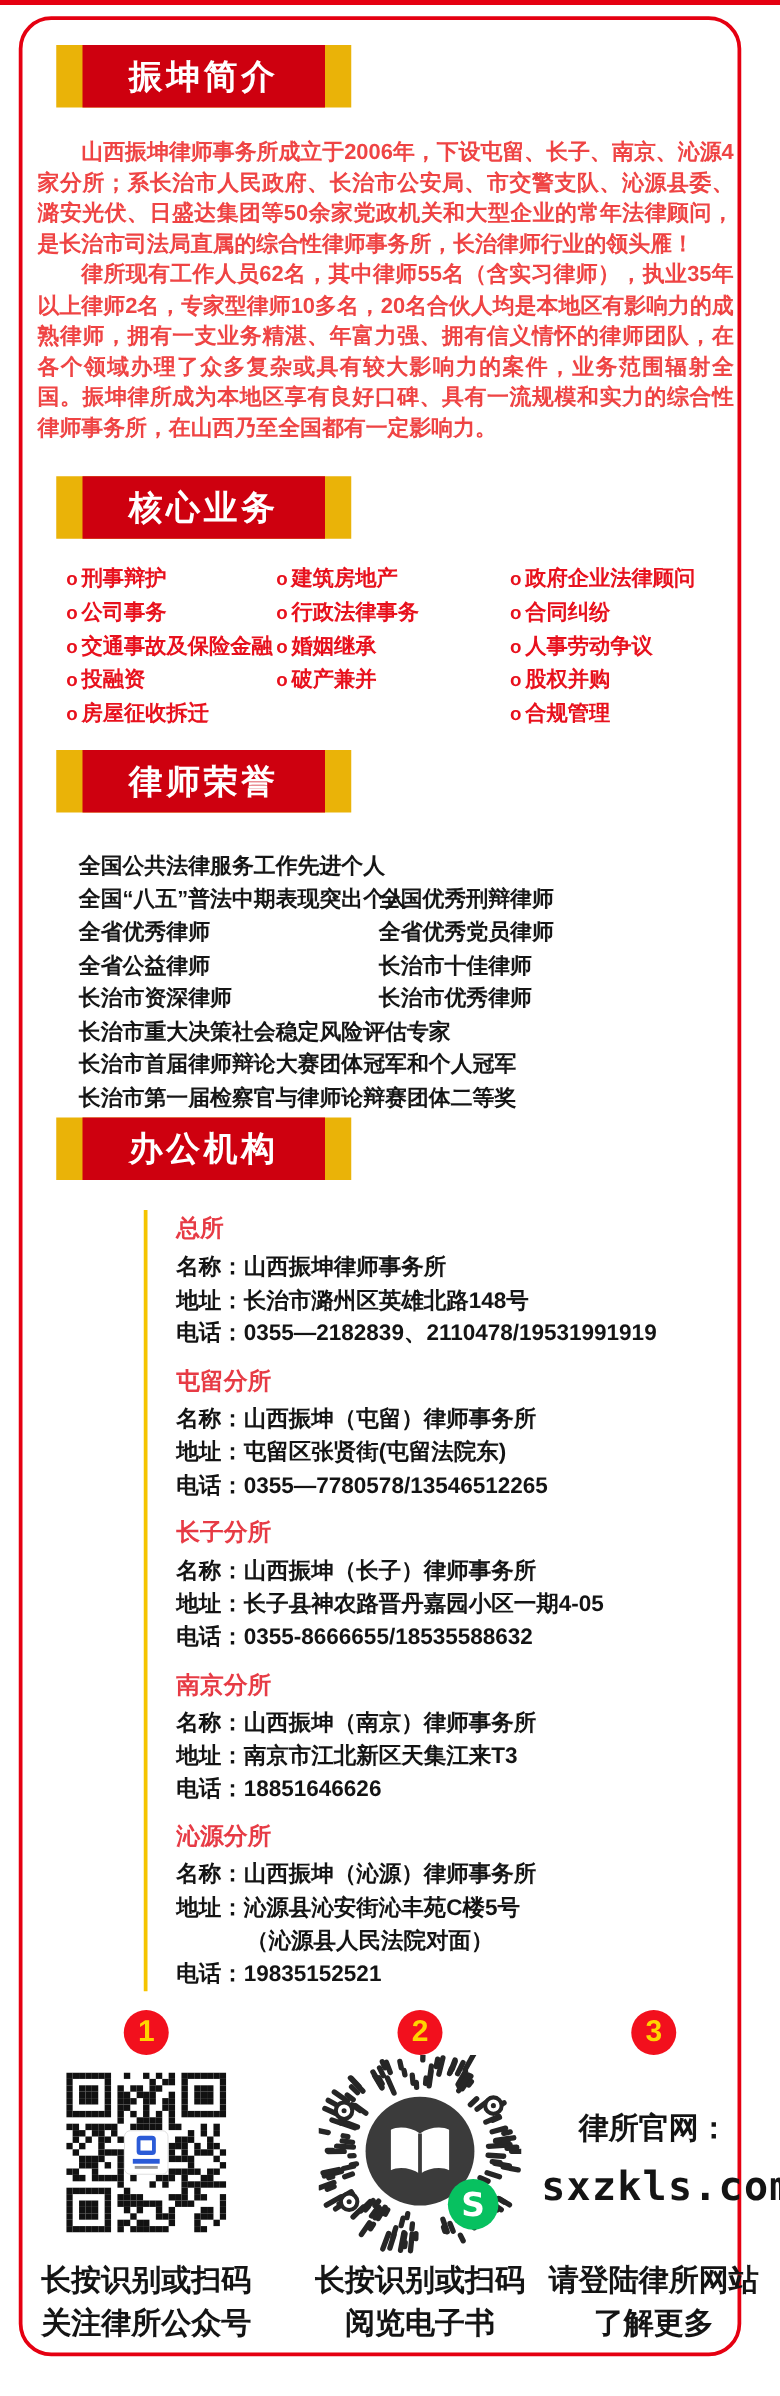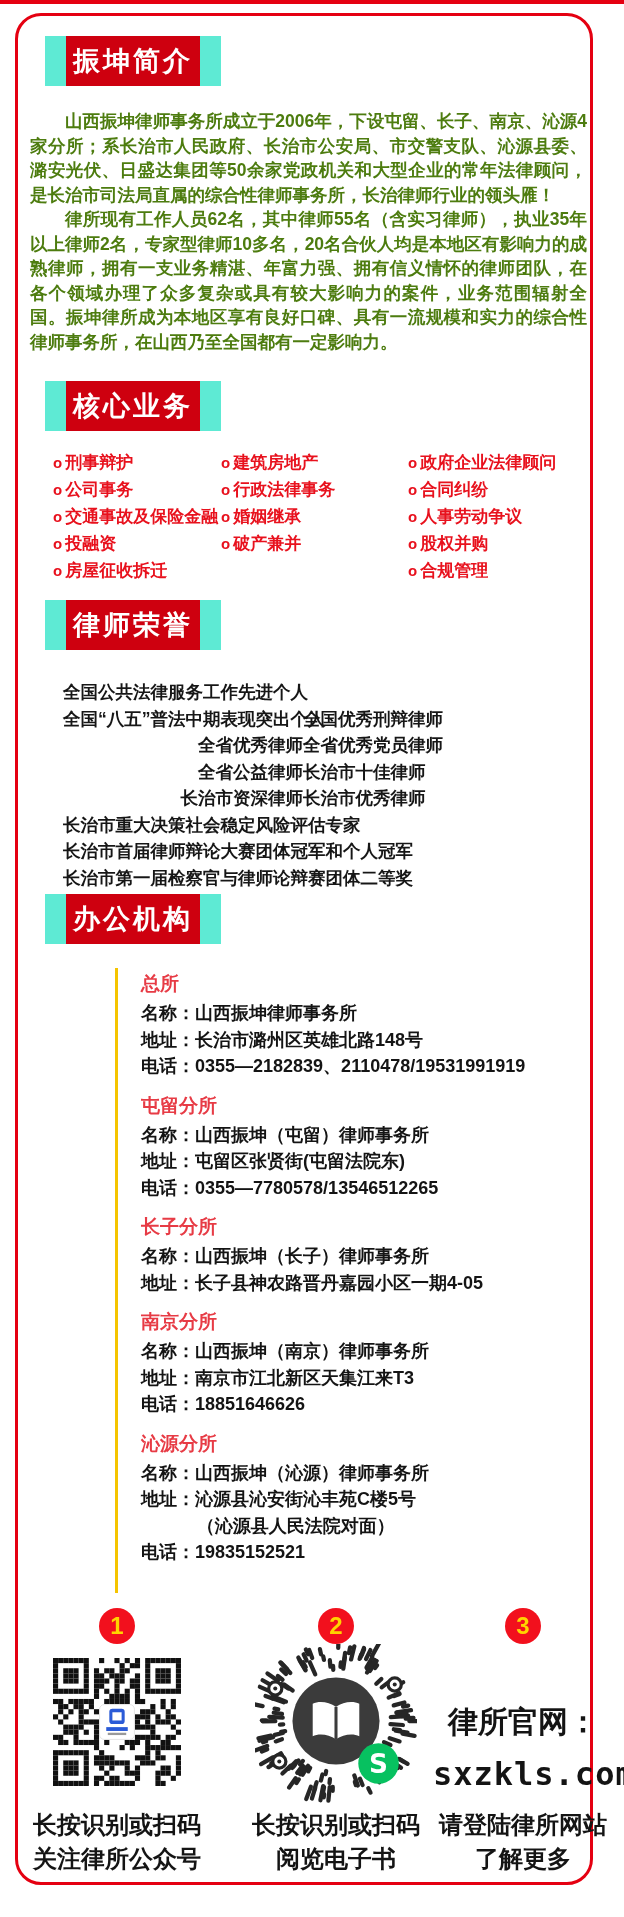--- a/index.html
+++ b/index.html
@@ -2,59 +2,59 @@
 <html><head>
 <meta charset="utf-8">
 <style>
   html,body{margin:0;padding:0;background:#fff;}
   body{font-family:"Liberation Sans",sans-serif;}
   #page{position:relative;width:624px;height:1917px;background:#fff;overflow:hidden;}
   .topbar{position:absolute;left:0;top:0;width:624px;height:4px;background:#e50011;}
   .card{position:absolute;left:15px;top:13px;width:578px;height:1872px;box-sizing:border-box;
         border:3px solid #e50011;border-radius:26px;background:#fff;}
   
-  .badge{position:absolute;left:27px;width:176px;height:50px;background:#5eead4;}
+  .badge{position:absolute;left:27px;width:236px;height:50px;background:#eab308;}
   .badge .red{position:absolute;left:21px;right:21px;top:0;bottom:0;background:#ce000f;
         display:flex;align-items:center;justify-content:center;color:#fff;
         font-size:27px;font-weight:bold;letter-spacing:3px;white-space:nowrap;}
   #badge-intro{top:20px}#badge-business{top:365px}#badge-honors{top:584px}#badge-offices{top:878px}
   
   .intro{position:absolute;left:12px;top:93px;width:557px;font-size:17.5px;line-height:24.5px;
-        color:#4d7c0f;font-weight:600;text-align:justify;}
+        color:#ef4444;font-weight:600;text-align:justify;}
   .intro p{margin:0;text-indent:2em;}
   
   .biz{position:absolute;left:0;top:433px;width:578px;height:145px;}
   .biz-col{position:absolute;top:0;}
   .biz-col:nth-of-type(1){left:35px;}
   .biz-col:nth-of-type(2){left:203px;}
   .biz-col:nth-of-type(3){left:390px;}
   .biz-item{height:27px;line-height:27px;font-size:17px;font-weight:bold;color:#e8111d;white-space:nowrap;}
   .biz-item .bullet{font-size:15px;margin-right:3px;}
   
   .honors{position:absolute;left:45px;top:663px;width:520px;}
   .honor-row{display:flex;height:26.5px;line-height:26.5px;font-size:17.5px;font-weight:600;color:#161616;}
-  .honor-left{width:240px;white-space:nowrap;text-align:right;}
+  .honor-left{width:240px;white-space:nowrap;}
   .honor-right{flex:1;white-space:nowrap;}
   
   .office-bar{position:absolute;left:97px;top:952px;width:3px;height:625px;background:#f5c400;}
   .offices{position:absolute;left:123px;top:954px;width:445px;}
   .office-entry{margin-bottom:12px;}
   .office-label{font-size:19px;font-weight:bold;color:#e73b45;line-height:27px;margin-bottom:3px;}
   .office-row{font-size:18px;line-height:26.5px;color:#141414;font-weight:600;white-space:nowrap;}
   .office-row.indent{padding-left:3.1em;}
   
   .fcol{position:absolute;top:1592px;text-align:center;}
   #fcol1{left:19px;width:160px;}
   #fcol2{left:233px;width:170px;}
   #fcol3{left:415px;width:180px;}
   .fnum{width:36px;height:36px;border-radius:50%;background:#f2101d;color:#ffd400;
         font-size:24px;font-weight:bold;line-height:36px;margin:0 auto;}
   .qr1{margin-top:14px;width:128px;height:128px;display:inline-block;}
   .qr2{margin-top:0px;width:162px;height:162px;display:inline-block;}
-  .site-label{margin-top:58px;font-size:30px;font-weight:bold;color:#141414;white-space:nowrap;}
+  .site-label{margin-top:42px;font-size:24px;font-weight:bold;color:#141414;white-space:nowrap;}
   .site-url{margin-top:12px;font-family:"DejaVu Sans Mono",monospace;font-size:32px;
         color:#141414;letter-spacing:1px;white-space:nowrap;font-weight:bold;}
   .fcap-wrap{position:absolute;left:-10px;right:-10px;top:200px;}
   .fcap{font-size:24px;font-weight:600;color:#141414;line-height:34px;white-space:nowrap;}
 </style>
 </head>
 <body>
 
 <div id="page">
   <div class="topbar"></div>
@@ -151,20 +151,21 @@
         <div class="office-entry">
           <div class="office-label">屯留分所</div>
           <div class="office-row">名称：山西振坤（屯留）律师事务所</div>
           <div class="office-row">地址：屯留区张贤街(屯留法院东)</div>
           <div class="office-row">电话：0355—7780578/13546512265</div>
         </div>
         <div class="office-entry">
           <div class="office-label">长子分所</div>
           <div class="office-row">名称：山西振坤（长子）律师事务所</div>
           <div class="office-row">地址：长子县神农路晋丹嘉园小区一期4-05</div>
+          <div class="office-row">电话：0355-8666655/18535588632</div>
         </div>
         <div class="office-entry">
           <div class="office-label">南京分所</div>
           <div class="office-row">名称：山西振坤（南京）律师事务所</div>
           <div class="office-row">地址：南京市江北新区天集江来T3</div>
           <div class="office-row">电话：18851646626</div>
         </div>
         <div class="office-entry">
           <div class="office-label">沁源分所</div>
           <div class="office-row">名称：山西振坤（沁源）律师事务所</div>

